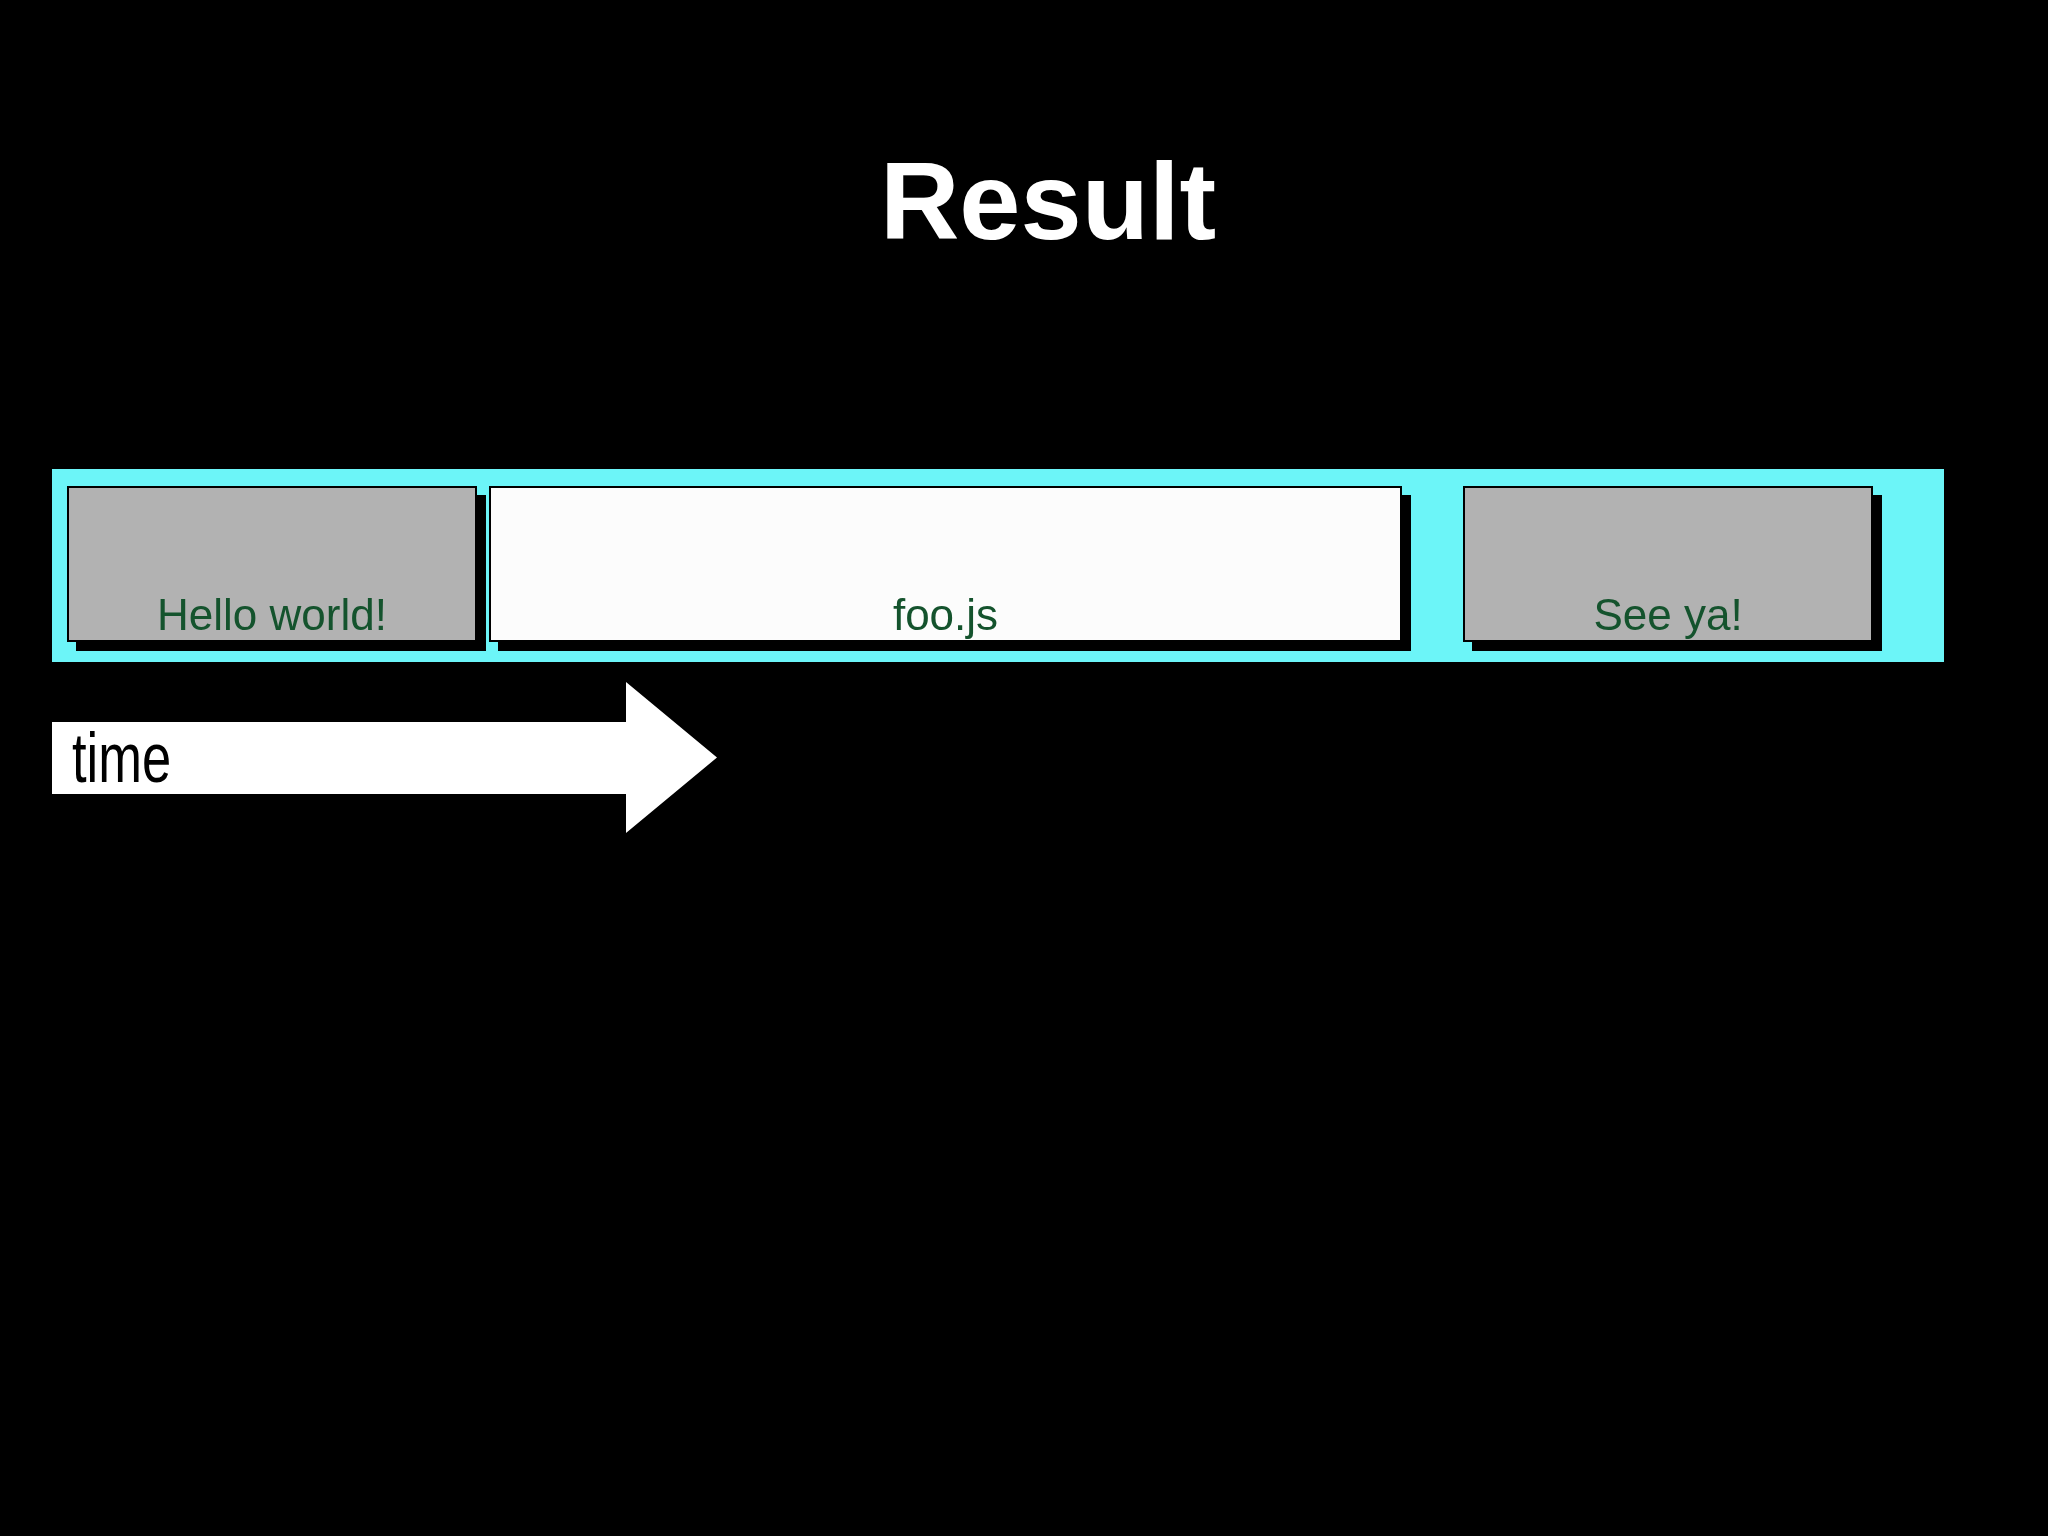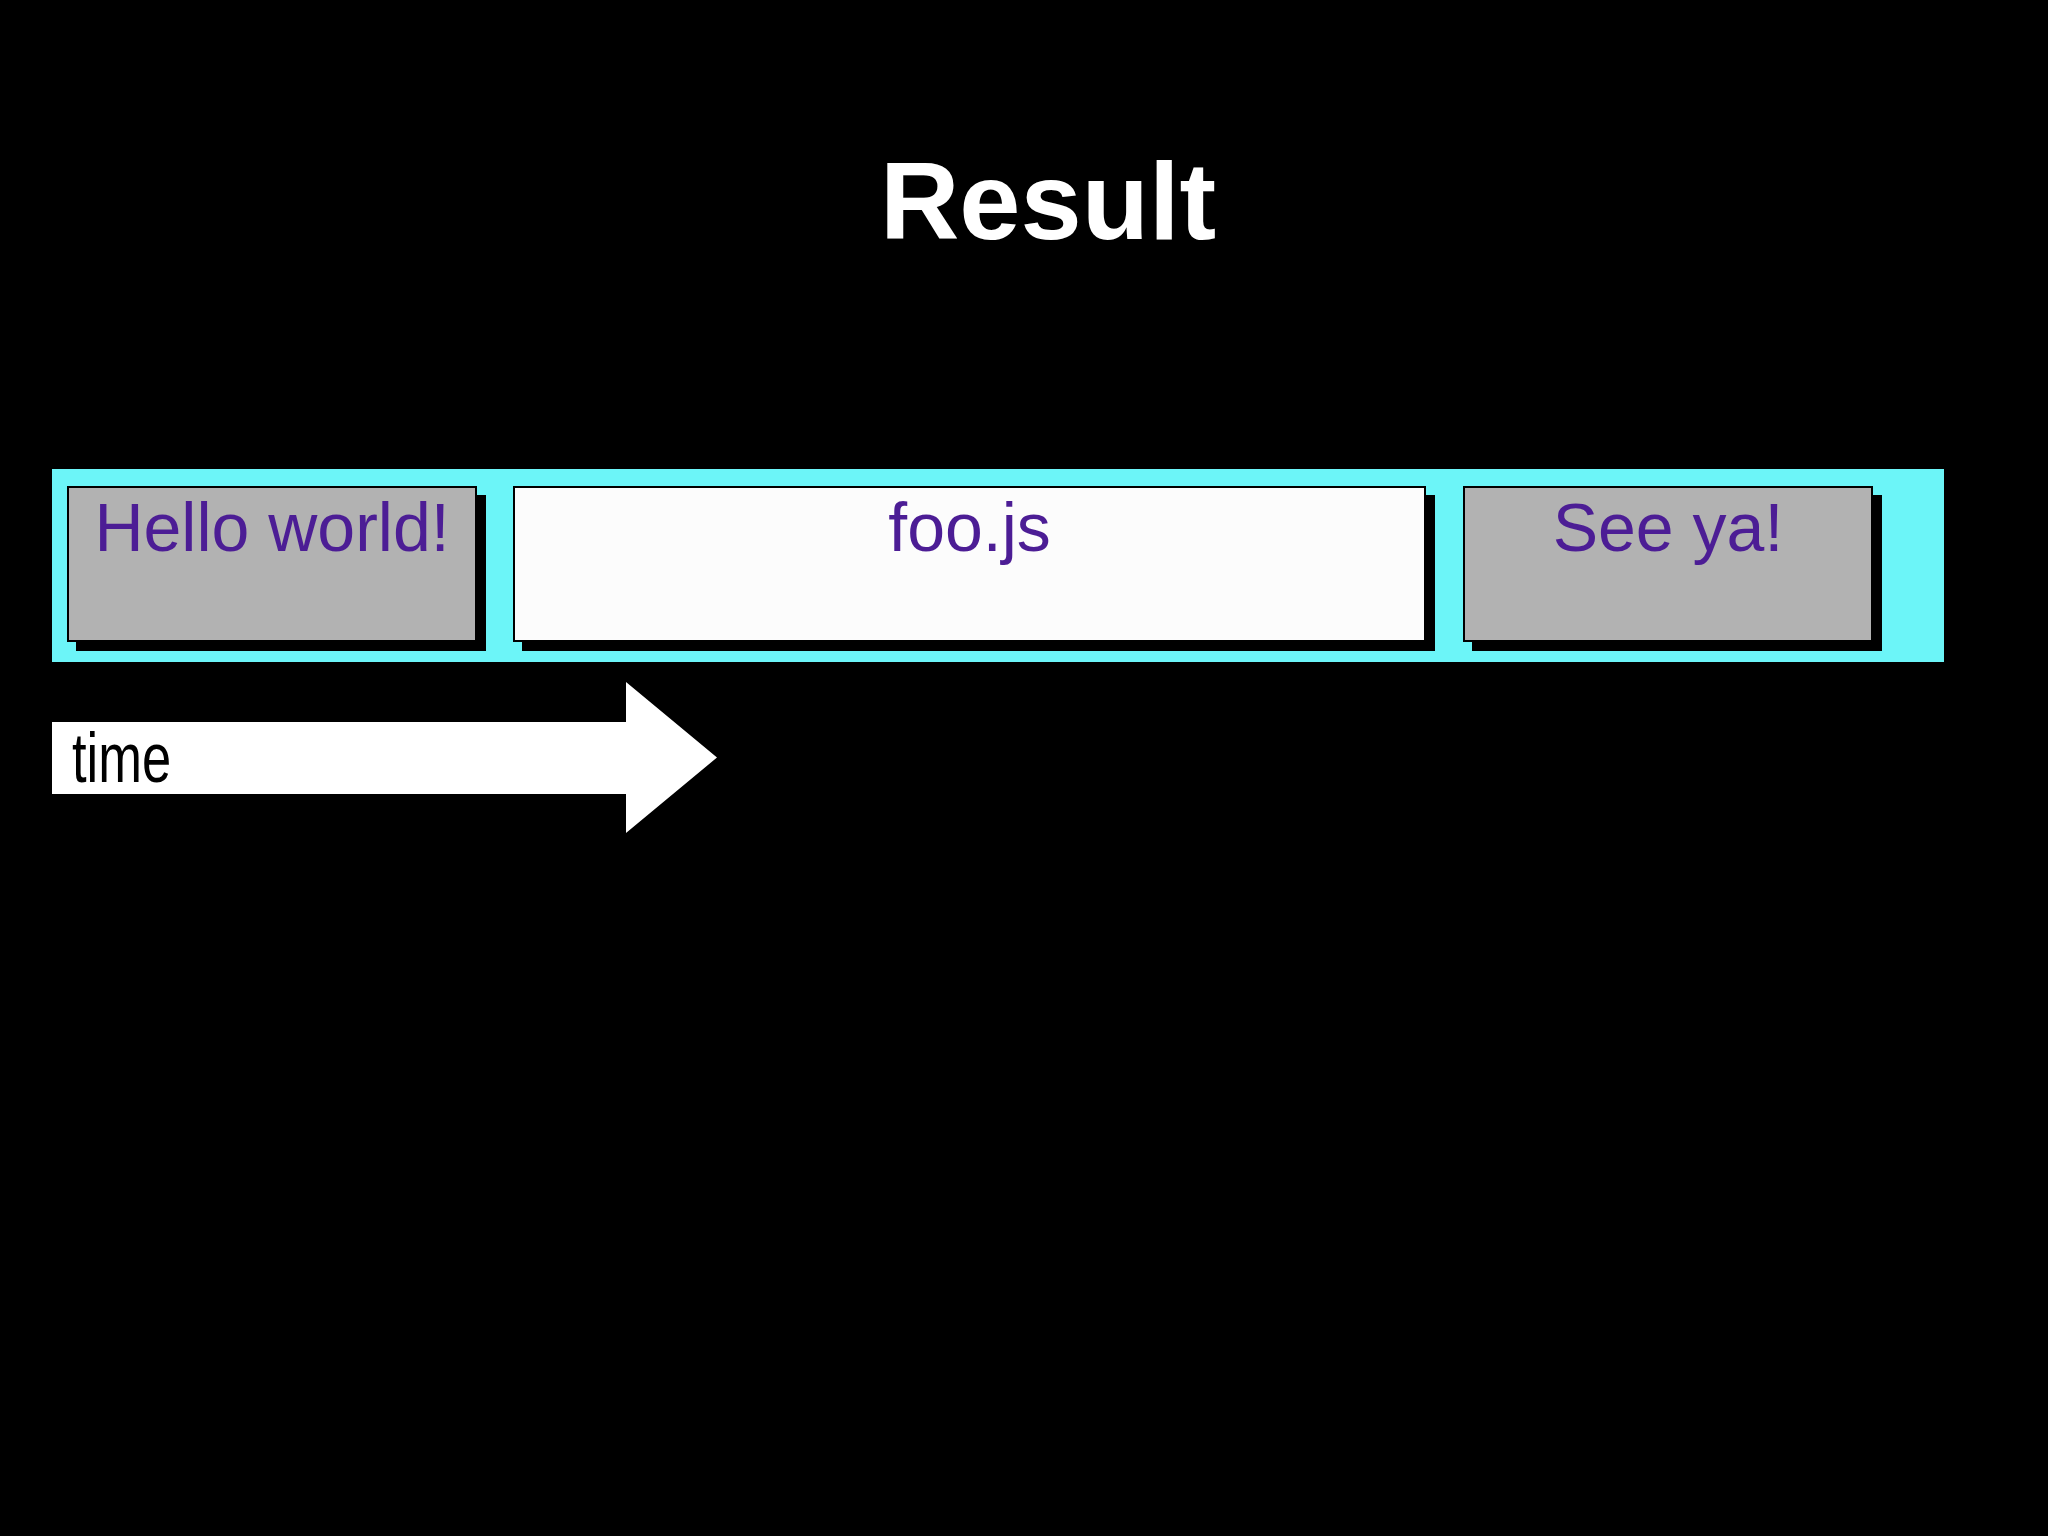--- a/index.html
+++ b/index.html
@@ -38,28 +38,28 @@
     background: #6CF5F8;
   }
   .timeline-block {
     position: absolute;
     top: 17px;
     height: 156px;
     box-sizing: border-box;
     border: 2px solid #000;
     box-shadow: 9px 9px 0 0 #000;
     display: flex;
-    align-items: flex-start;
+    align-items: flex-end;
     justify-content: center;
-    font-size: 68px;
-    color: #4c1d95;
+    font-size: 44px;
+    color: #14532d;
     white-space: nowrap;
   }
   .block-hello  { left: 15px;   width: 410px; background: #B2B2B2; }
-  .block-foojs  { left: 461px;  width: 913px; background: #FCFCFC; }
+  .block-foojs  { left: 437px;  width: 913px; background: #FCFCFC; }
   .block-seeya  { left: 1411px; width: 410px; background: #B2B2B2; }
   .time-arrow {
     position: absolute;
     left: 52px;
     top: 682px;
     width: 665px;
     height: 151px;
   }
   .time-arrow svg { display: block; width: 665px; height: 151px; }
   .time-label-wrap {

